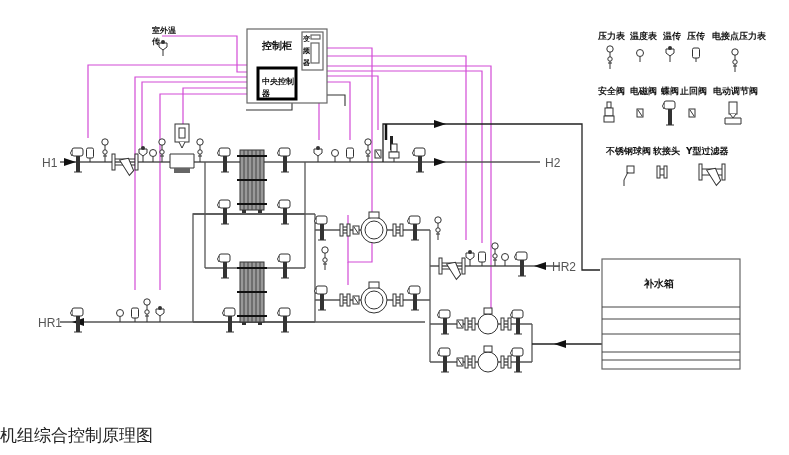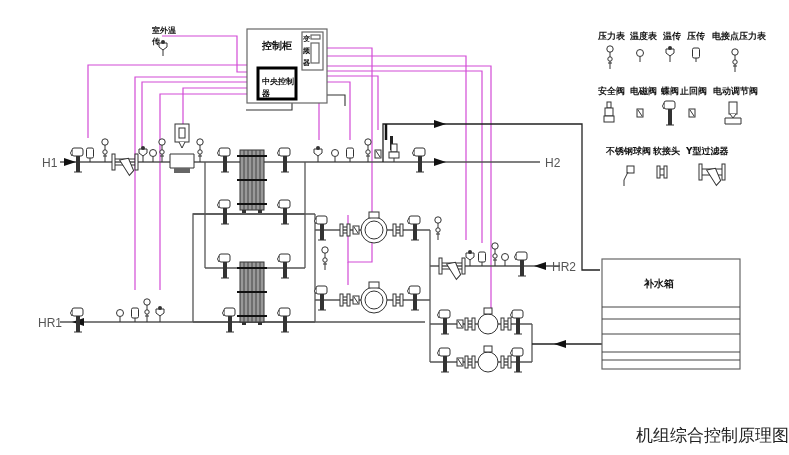--- a/index.html
+++ b/index.html
@@ -6,21 +6,21 @@
   body { width: 789px; height: 455px; position: relative; overflow: hidden; font-family: "DejaVu Sans", sans-serif; }
   #diagram { position: absolute; left: 0; top: 0; }
   .pipe { stroke: #555; stroke-width: 1.3; fill: none; }
   .pipe-dark { stroke: #222; stroke-width: 1.3; fill: none; }
   .sig { stroke: #d24bd6; stroke-width: 1.2; fill: none; }
   .sig-dark { stroke: #333; stroke-width: 1.1; fill: none; }
   .box { stroke: #666; stroke-width: 1.2; fill: #fff; }
   .boxdark { stroke: #000; stroke-width: 3; fill: #fff; }
   .lbl-bold { font-family: "DejaVu Sans", sans-serif; fill: #111; font-weight: bold; }
   .io { font-family: "Liberation Sans", sans-serif; fill: #555; font-size: 12px; }
-  .caption { position: absolute; left: 0; width: 789px; top: 424px; text-align: right; font-family: "DejaVu Sans", sans-serif; font-size: 17px; color: #222; }
+  .caption { position: absolute; left: 0; width: 789px; top: 424px; text-align: left; font-family: "DejaVu Sans", sans-serif; font-size: 17px; color: #222; }
   .sym { stroke: #333; stroke-width: 1; fill: #fff; }
   .symf { fill: #333; stroke: none; }
 </style>
 </head>
 <body>
 
 <svg id="diagram" width="789" height="455" viewBox="0 0 789 455" xmlns="http://www.w3.org/2000/svg">
   <defs>
 
     <g id="bv">

